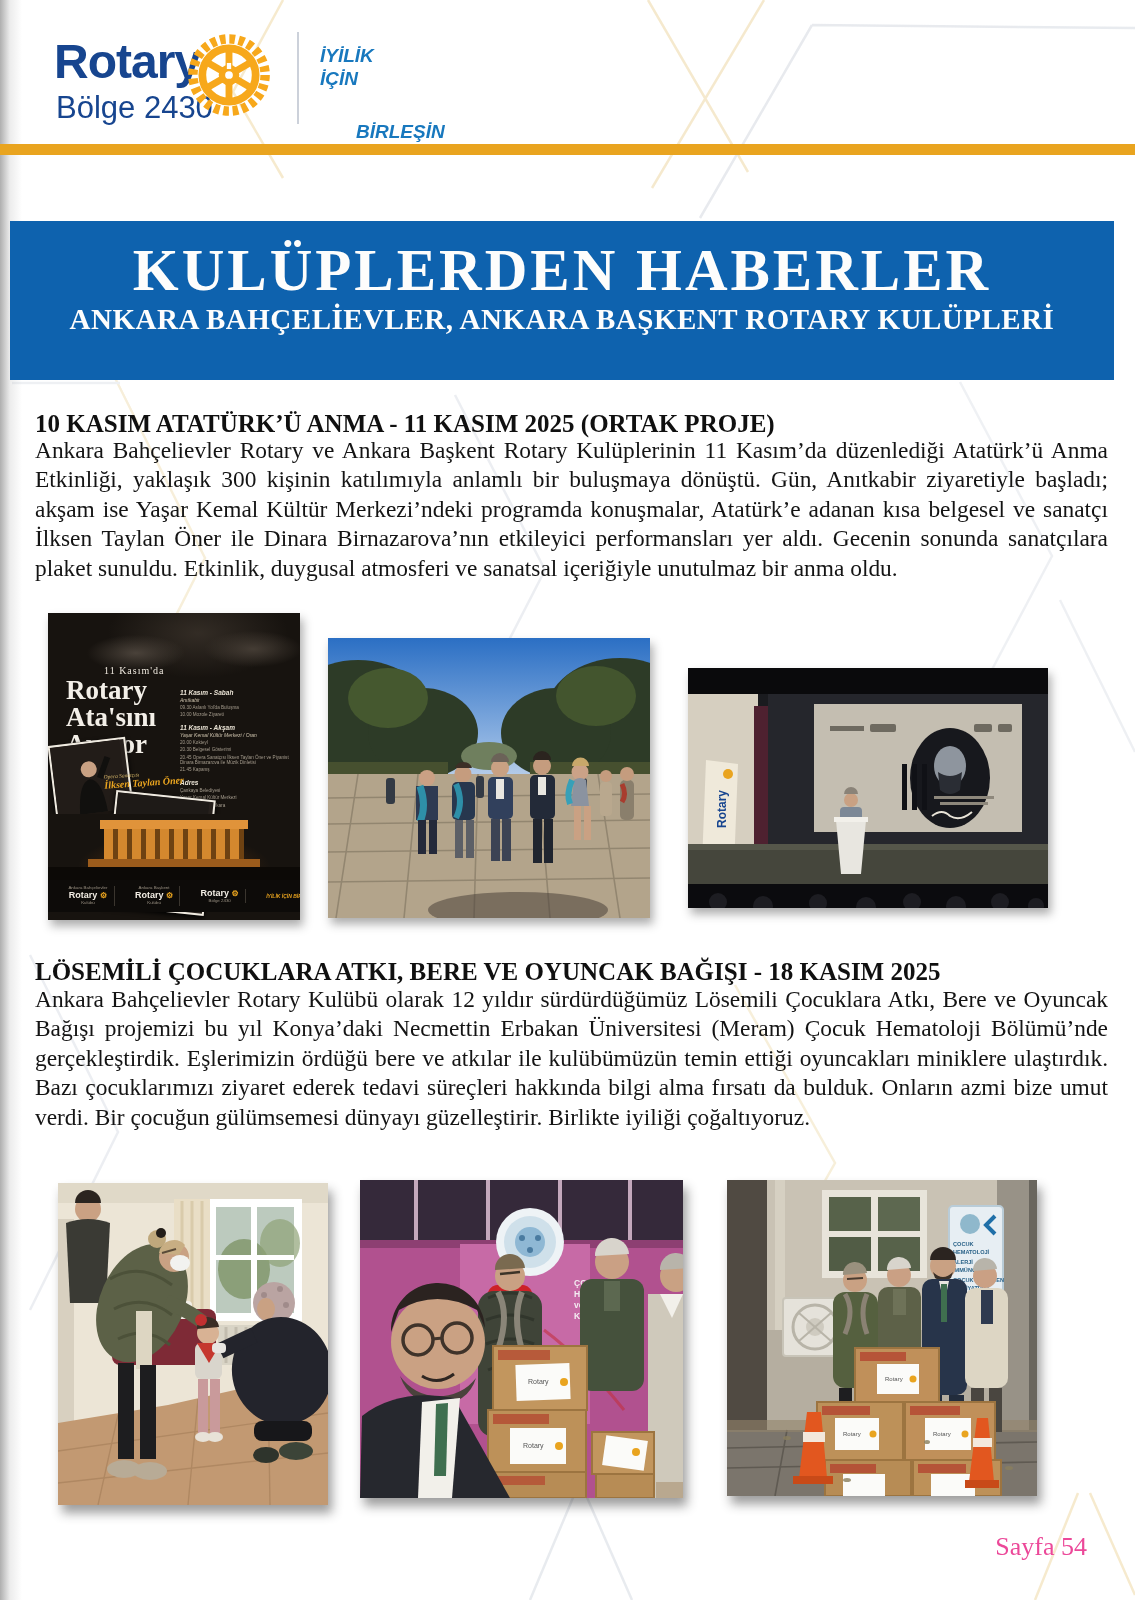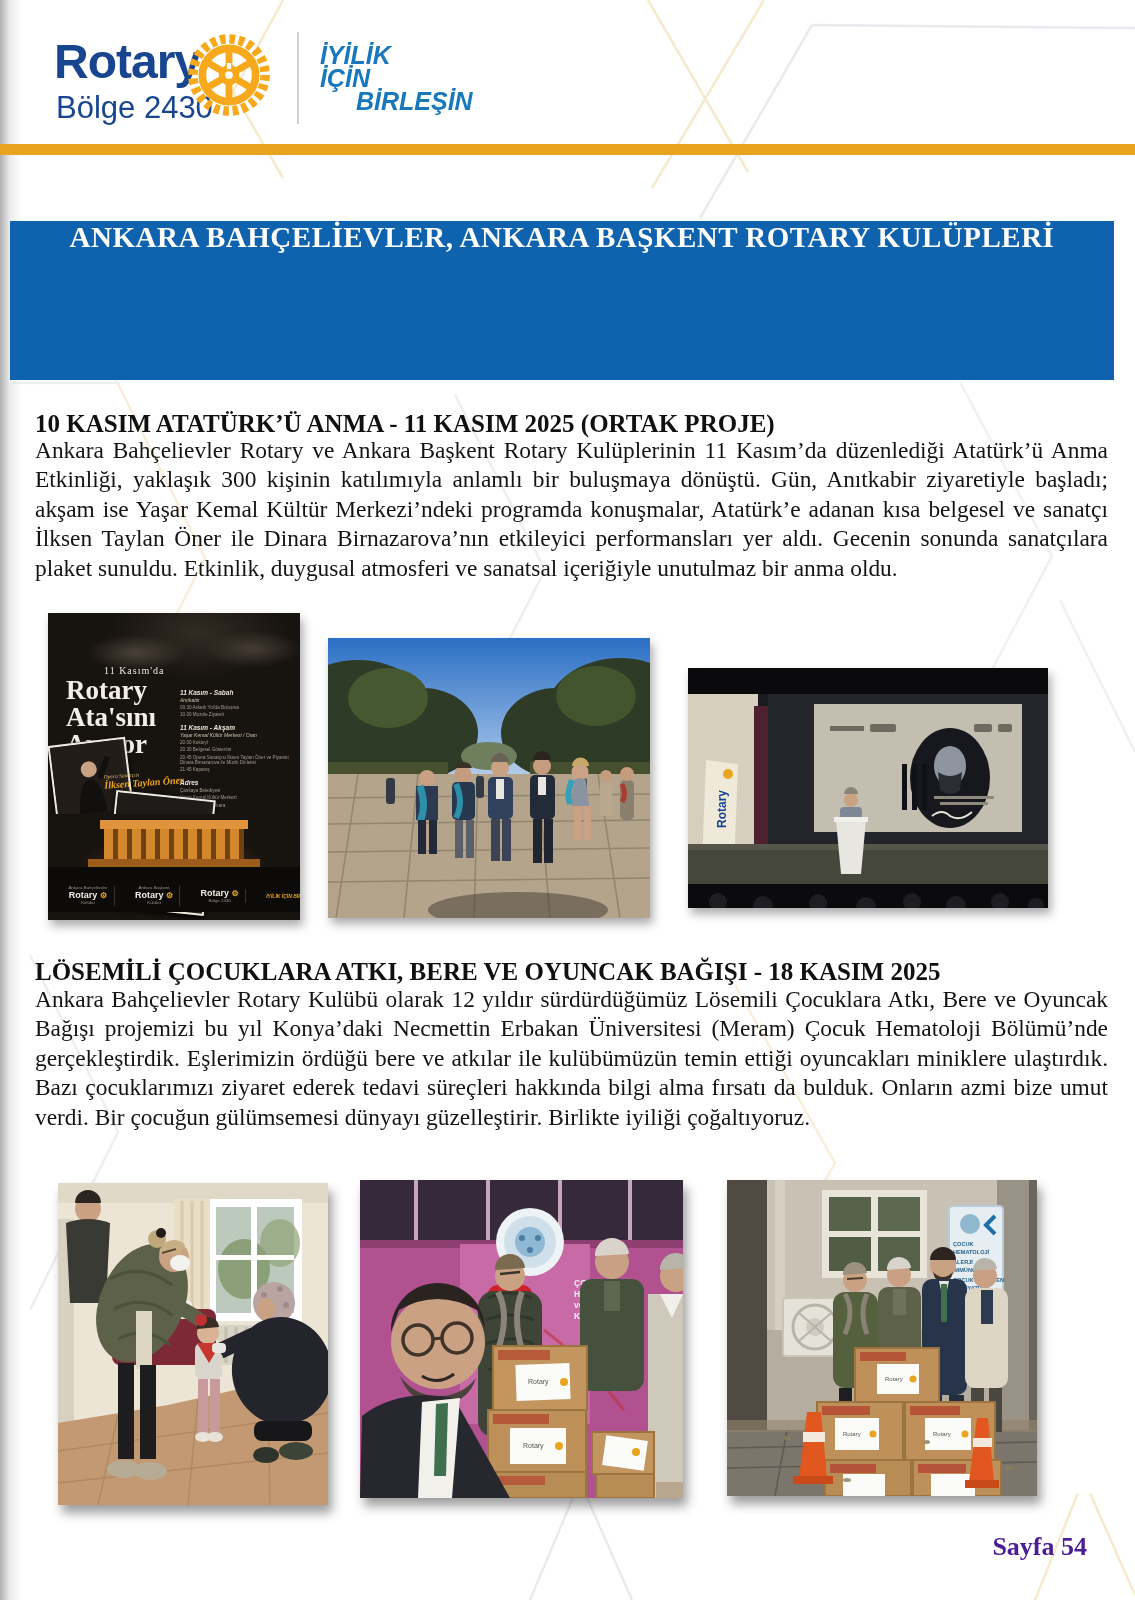--- a/index.html
+++ b/index.html
@@ -13,23 +13,23 @@
       background:linear-gradient(to right,rgba(95,95,95,.5),rgba(150,150,150,.18) 45%,rgba(255,255,255,0));}
 
   
   .brand-name{left:54px;top:38px;font-family:"Liberation Sans",sans-serif;font-weight:bold;
       font-size:48px;letter-spacing:-1px;color:#17458F;line-height:1;}
   .brand-district{left:56px;top:92px;font-family:"Liberation Sans",sans-serif;
       font-size:31px;color:#17458F;line-height:1;}
   .wheel{left:186px;top:28px;}
   .mast-divider{left:297px;top:32px;width:2px;height:92px;background:#ccd1da;}
   .tagline{left:320px;top:44px;font-family:"Liberation Sans",sans-serif;font-style:italic;
-      font-weight:bold;color:#1878BE;font-size:25px;line-height:23px;}
+      font-weight:bold;color:#1878BE;font-size:19px;line-height:23px;}
   .tagline .t2{}
-  .tagline .t3{margin-left:36px;}
+  .tagline .t3{margin-left:36px;margin-top:30px;}
 
   .gold-bar{left:0;top:144px;width:1135px;height:11px;background:#E9A41F;}
 
   
   .banner{left:10px;top:221px;width:1104px;height:159px;background:#0E62AE;text-align:center;color:#fdfdfc;}
   .banner-title{margin-top:17px;font-size:59px;font-weight:bold;letter-spacing:3px;line-height:1.1;}
   .banner-sub{margin-top:0;font-size:29px;font-weight:bold;letter-spacing:.5px;}
 
   
   .article-h{left:35px;width:1075px;font-size:25px;font-weight:bold;color:#101010;line-height:1.1;margin-top:12px;}
@@ -78,21 +78,21 @@
   .pclub.tag{font-size:5px;font-style:italic;font-weight:bold;color:#E9A41F;text-align:left;line-height:6px;}
 
   .photo2{left:328px;top:638px;width:322px;height:280px;}
   .photo3{left:688px;top:668px;width:360px;height:240px;}
   .photo4{left:58px;top:1183px;width:270px;height:322px;box-shadow:4px 8px 10px rgba(40,40,40,.45);}
   .photo5{left:360px;top:1180px;width:323px;height:318px;box-shadow:4px 8px 10px rgba(40,40,40,.45);}
   .photo6{left:727px;top:1180px;width:310px;height:316px;box-shadow:4px 8px 10px rgba(40,40,40,.45);}
 
   .svgtxt{font-family:"Liberation Sans",sans-serif;}
 
-  .footer-page{right:48px;top:1532px;font-size:26px;font-weight:bold;color:#4c1d95;}
+  .footer-page{right:48px;top:1532px;font-size:26px;font-weight:normal;color:#ec4899;}
 </style>
 </head>
 <body>
 
 <div class="page">
 
   <svg class="abs hexbg" width="1135" height="1600" viewBox="0 0 1135 1600">
     <g fill="none" stroke-width="2.5" opacity="0.85">
       <path d="M283,0 L233,92 L283,178" stroke="#f4e6c6"></path>
       <path d="M648,0 L748,172 M764,0 L652,188" stroke="#f4e6c6"></path>
@@ -132,20 +132,21 @@
 
   <div class="abs tagline">
     <div class="t1">İYİLİK</div>
     <div class="t2">İÇİN</div>
     <div class="t3">BİRLEŞİN</div>
   </div>
 
   <div class="abs gold-bar"></div>
 
   <div class="abs banner">
+    <div class="banner-title">KULÜPLERDEN HABERLER</div>
     <div class="banner-sub">ANKARA BAHÇELİEVLER, ANKARA BAŞKENT ROTARY KULÜPLERİ</div>
   </div>
 
   <div class="abs article-h h1">10 KASIM ATATÜRK’Ü ANMA - 11 KASIM 2025 (ORTAK PROJE)</div>
   <div class="abs article-b b1">Ankara Bahçelievler Rotary ve Ankara Başkent Rotary Kulüplerinin 11 Kasım’da düzenlediği Atatürk’ü Anma Etkinliği, yaklaşık 300 kişinin katılımıyla anlamlı bir buluşmaya dönüştü. Gün, Anıtkabir ziyaretiyle başladı; akşam ise Yaşar Kemal Kültür Merkezi’ndeki programda konuşmalar, Atatürk’e adanan kısa belgesel ve sanatçı İlksen Taylan Öner ile Dinara Birnazarova’nın etkileyici performansları yer aldı. Gecenin sonunda sanatçılara plaket sunuldu. Etkinlik, duygusal atmosferi ve sanatsal içeriğiyle unutulmaz bir anma oldu.</div>
 
   <div class="abs photo poster">
     <div class="poster-eyes"></div>
     <div class="poster-date">11 Kasım'da</div>
     <div class="poster-title">

